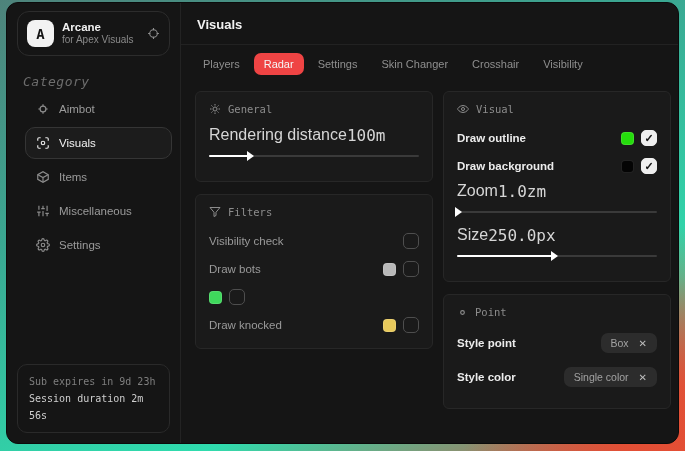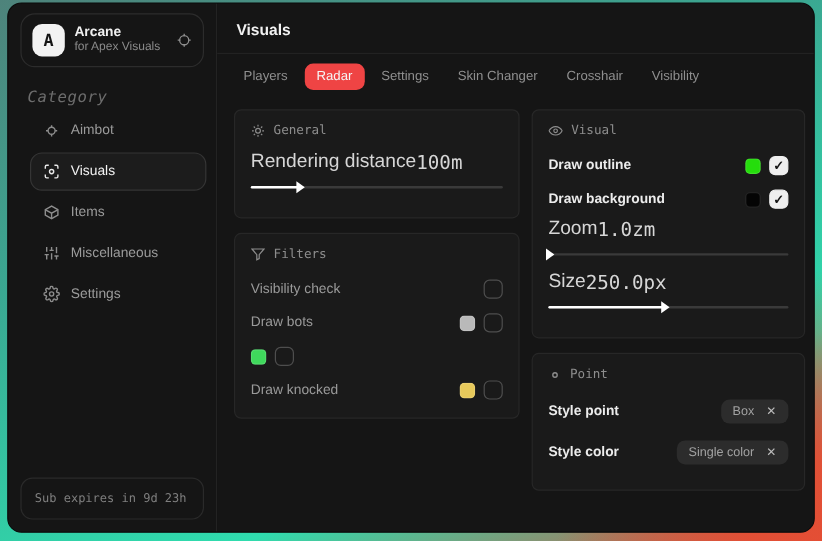--- a/index.html
+++ b/index.html
@@ -170,20 +170,21 @@
             </svg>
         </span>
         <span>Settings</span>
       </div>
     </div>
 
     <div class="side-spacer"></div>
 
     <div class="session mono">
       <div class="l1">Sub expires in 9d 23h</div>
+      <div class="l2">Session duration 2m 56s</div>
     </div>
   </div>
 
   <div class="main">
     <div class="main-header">
       <div class="main-title">Visuals</div>
     </div>
 
     <div class="tabs">
       <div class="tab">Players</div>

